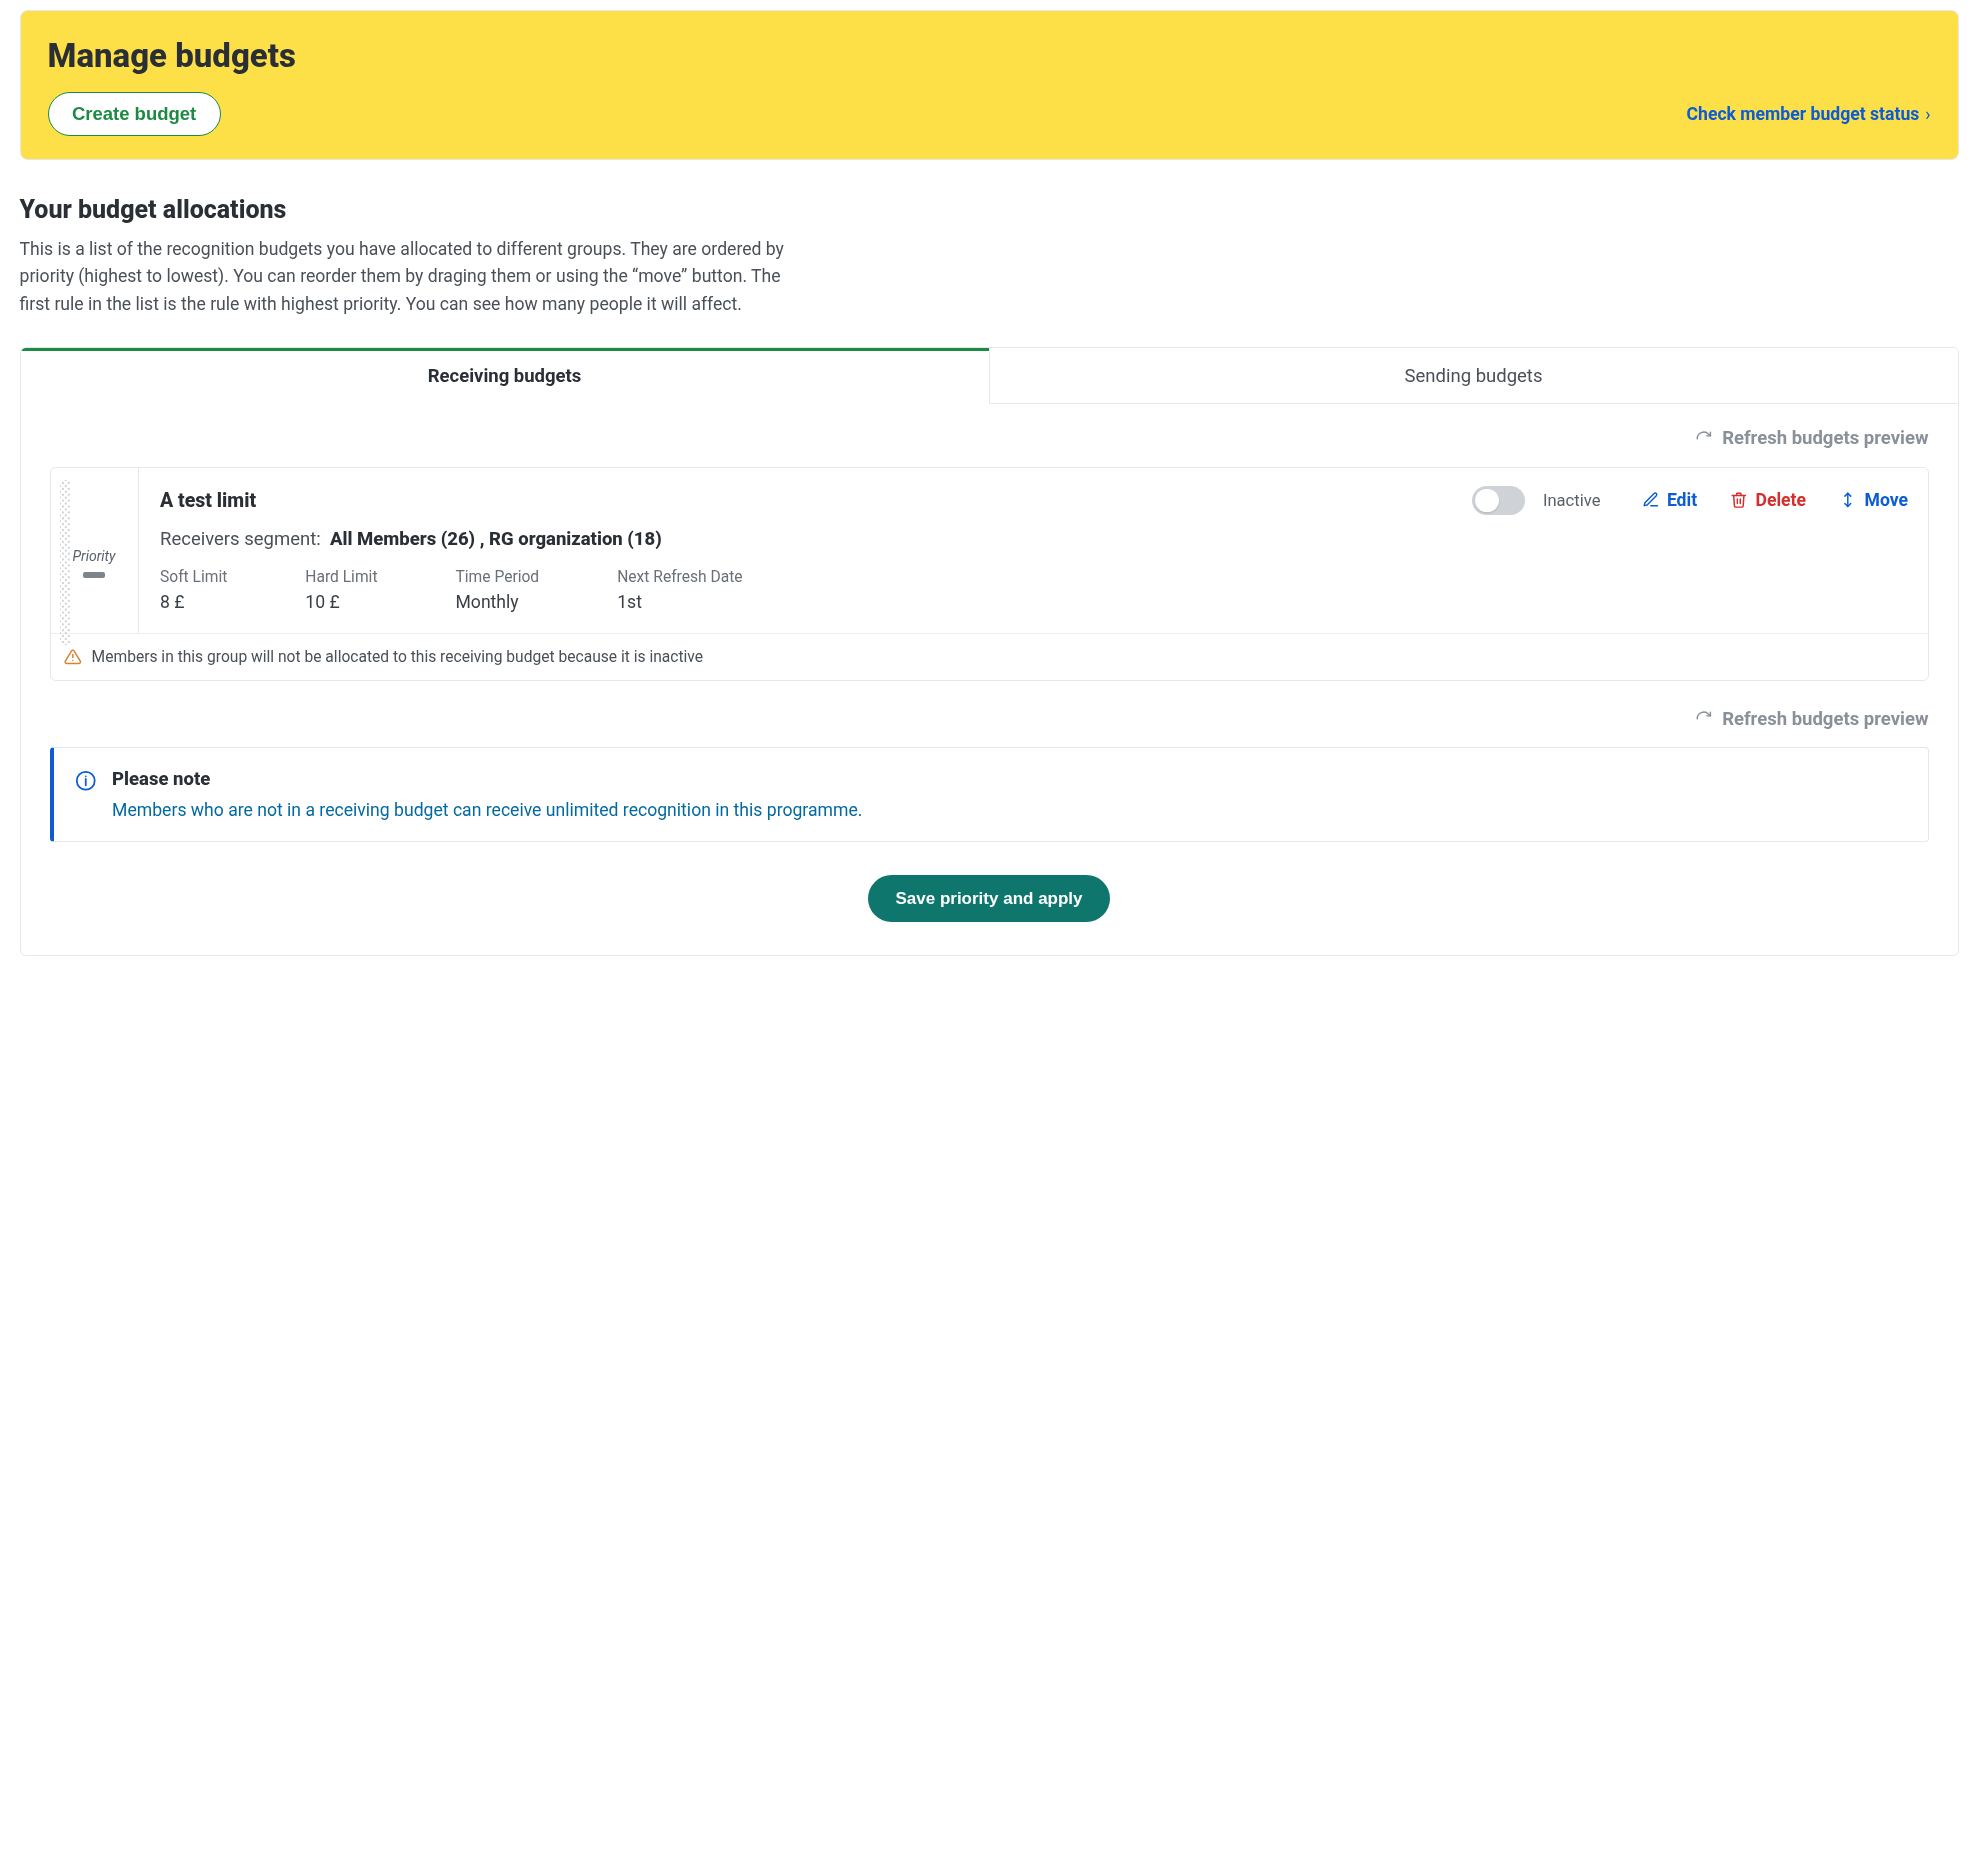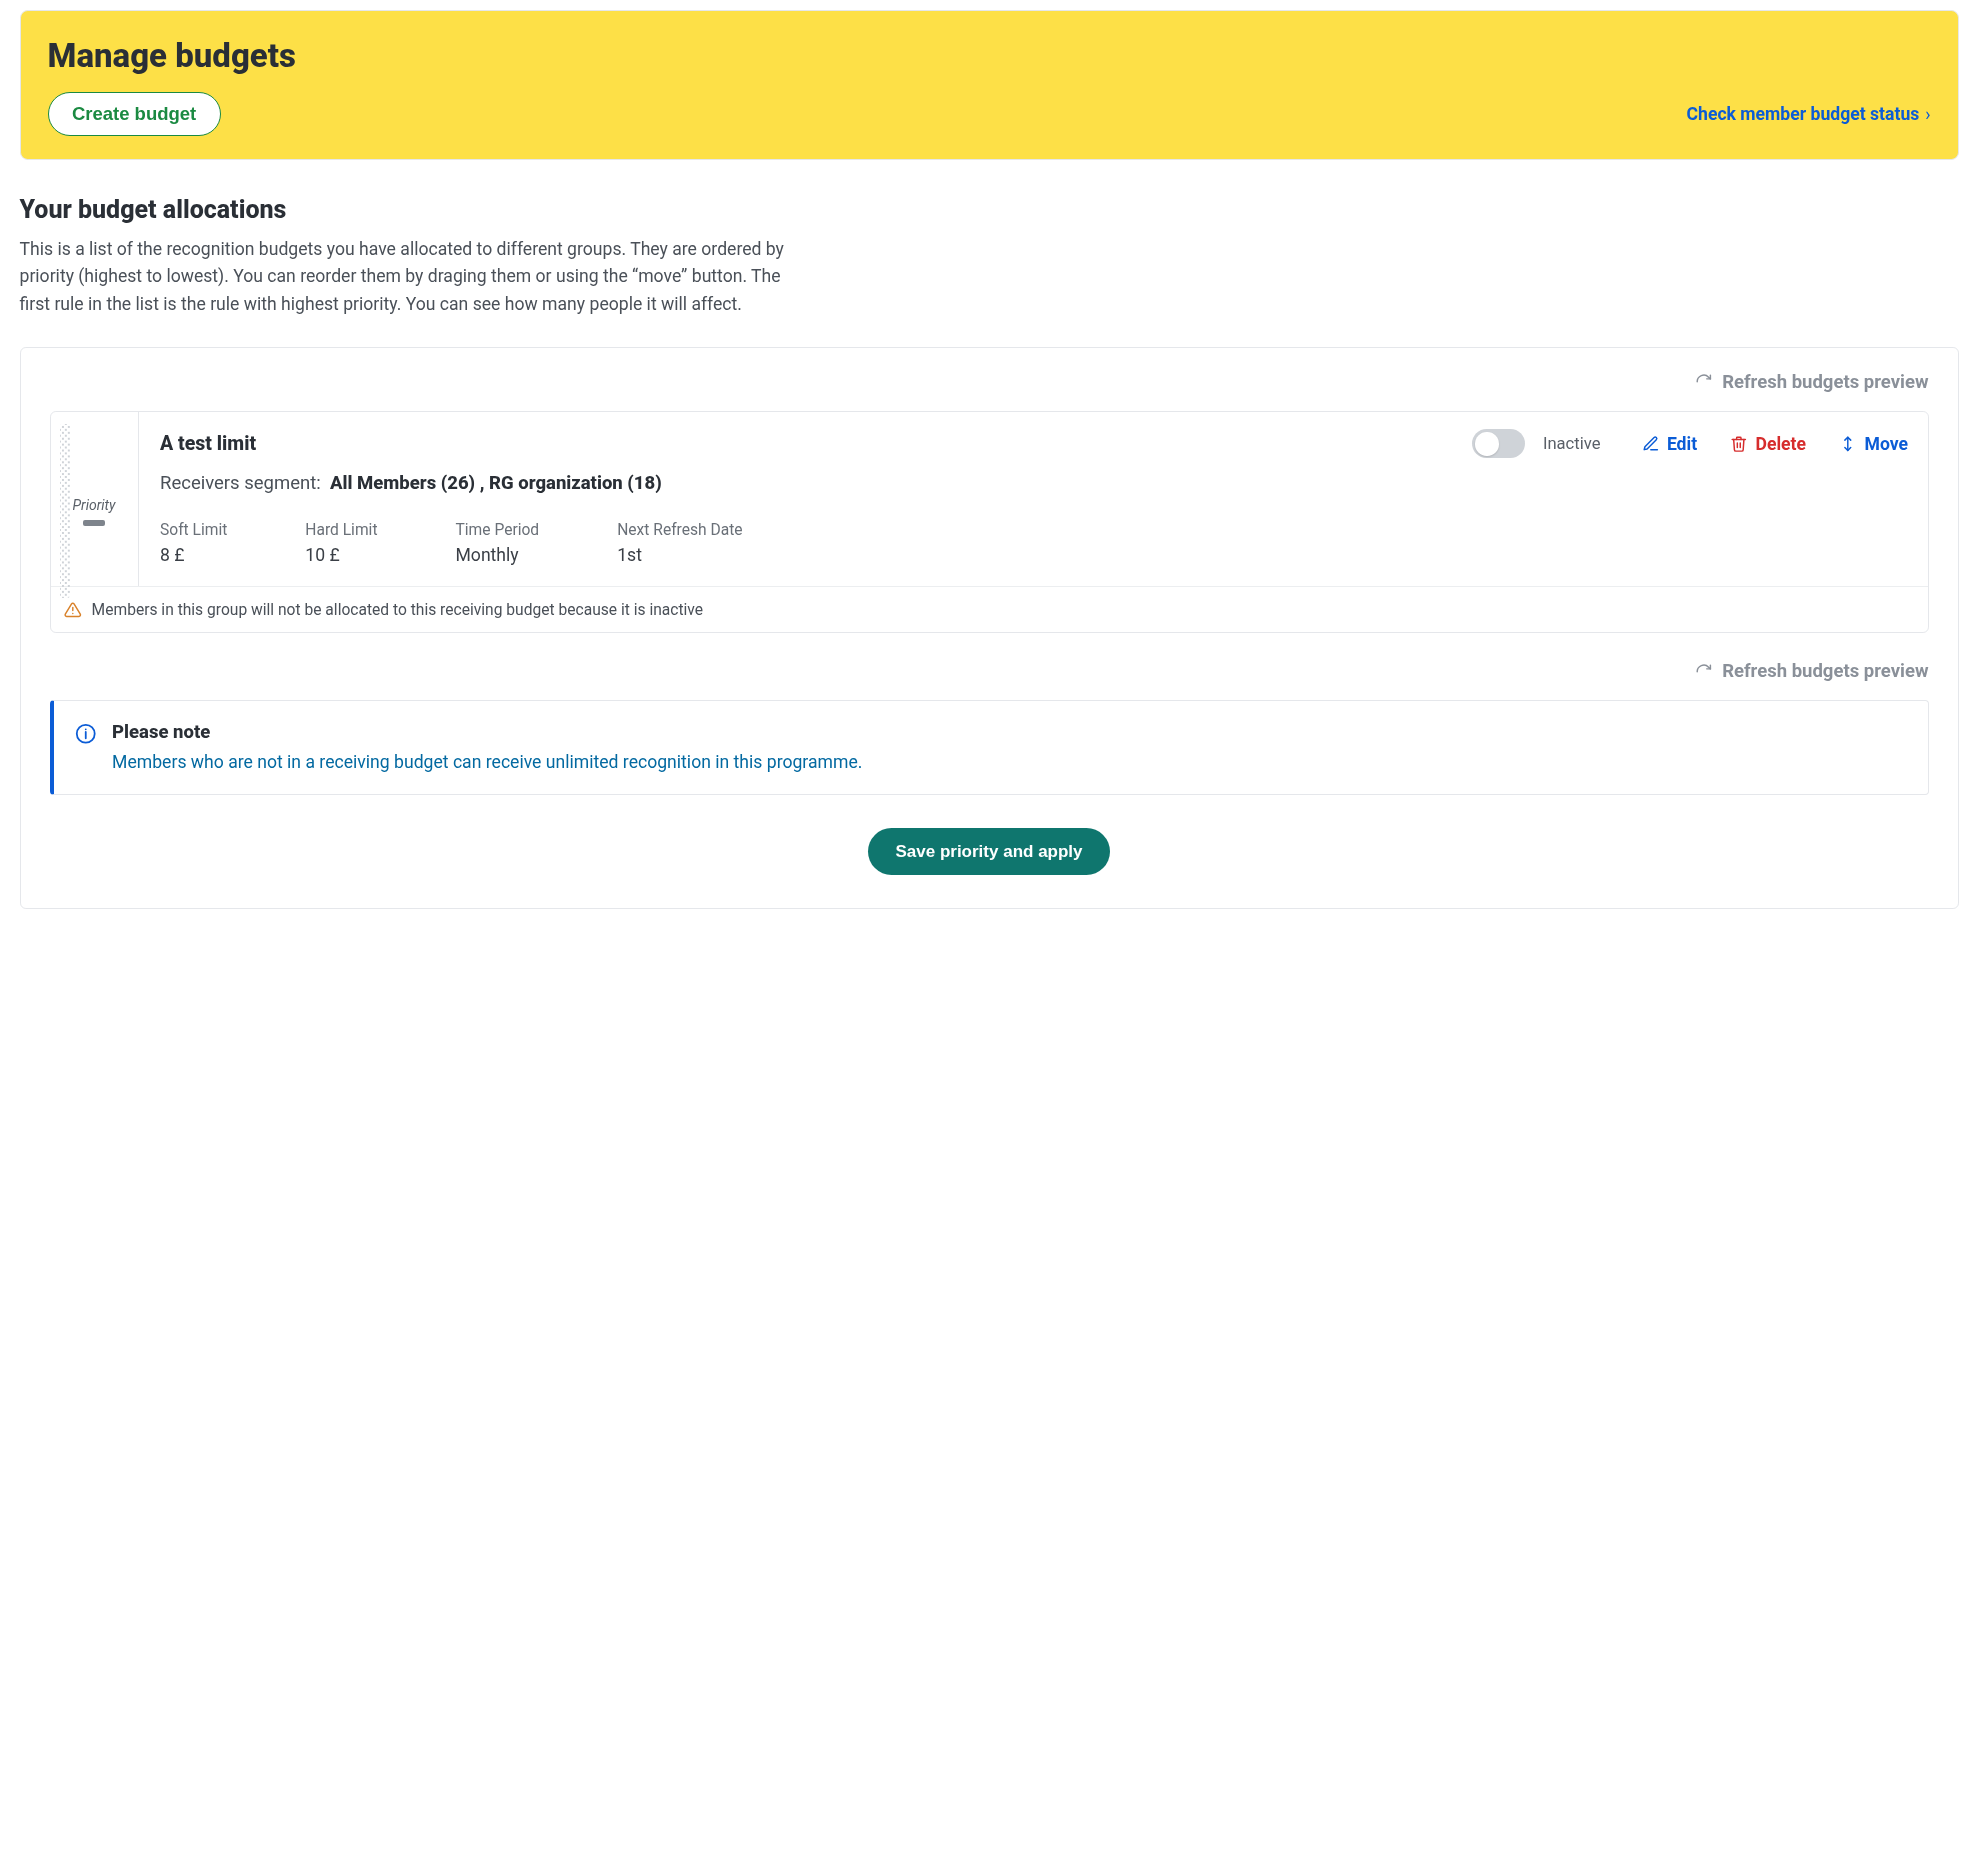--- a/index.html
+++ b/index.html
@@ -204,21 +204,21 @@
   .act.move { color: #0b5cd6; }
   .act svg { width: 17.6px; height: 17.6px; }
 
   .segment-line { font-size: 18.5px; color: #4a5058; margin-bottom: 17.6px; }
   .segment-line .bold { font-weight: 800; color: #2a2f36; }
 
   .limit-grid {
     display: flex;
     gap: 78px;
   }
-  .limit-item .lbl { font-size: 15.6px; color: #6a7078; margin-bottom: 5.9px; margin-top: 9px; }
+  .limit-item .lbl { font-size: 15.6px; color: #6a7078; margin-bottom: 5.9px; }
   .limit-item .val { font-size: 17.6px; color: #3a3f46; }
 
   .alloc-warning {
     border-top: 1px solid #eceef0;
     padding: 13.7px 13.7px 13.7px 13.7px;
     display: flex; align-items: flex-end; gap: 9.8px;
     font-size: 15.6px; color: #4a5058;
   }
   .alloc-warning svg { width: 17.6px; height: 17.6px; color: #d9822b; flex: 0 0 auto; }
 
@@ -264,20 +264,24 @@
       <span>Check member budget status</span>
       <span class="chev">›</span>
     </a>
   </div>
 </div>
 
 <h2 class="section-title">Your budget allocations</h2>
 <p class="section-desc">This is a list of the recognition budgets you have allocated to different groups. They are ordered by priority (highest to lowest). You can reorder them by draging them or using the “move” button. The first rule in the list is the rule with highest priority. You can see how many people it will affect.</p>
 
 <div class="tabs-wrap">
+  <div class="tab-bar">
+    <div class="tab active">Receiving budgets</div>
+    <div class="tab inactive">Sending budgets</div>
+  </div>
 
   <div class="tab-panel">
 
     <div class="refresh-row">
       <span class="refresh-icon">
         <svg viewBox="0 0 24 24" fill="none" stroke="currentColor" stroke-width="2" stroke-linecap="round">
           <path d="M3 12a9 9 0 0 1 15.5-6.3L21 8"></path>
           <path d="M21 3v5h-5"></path>
         </svg>
       </span>

